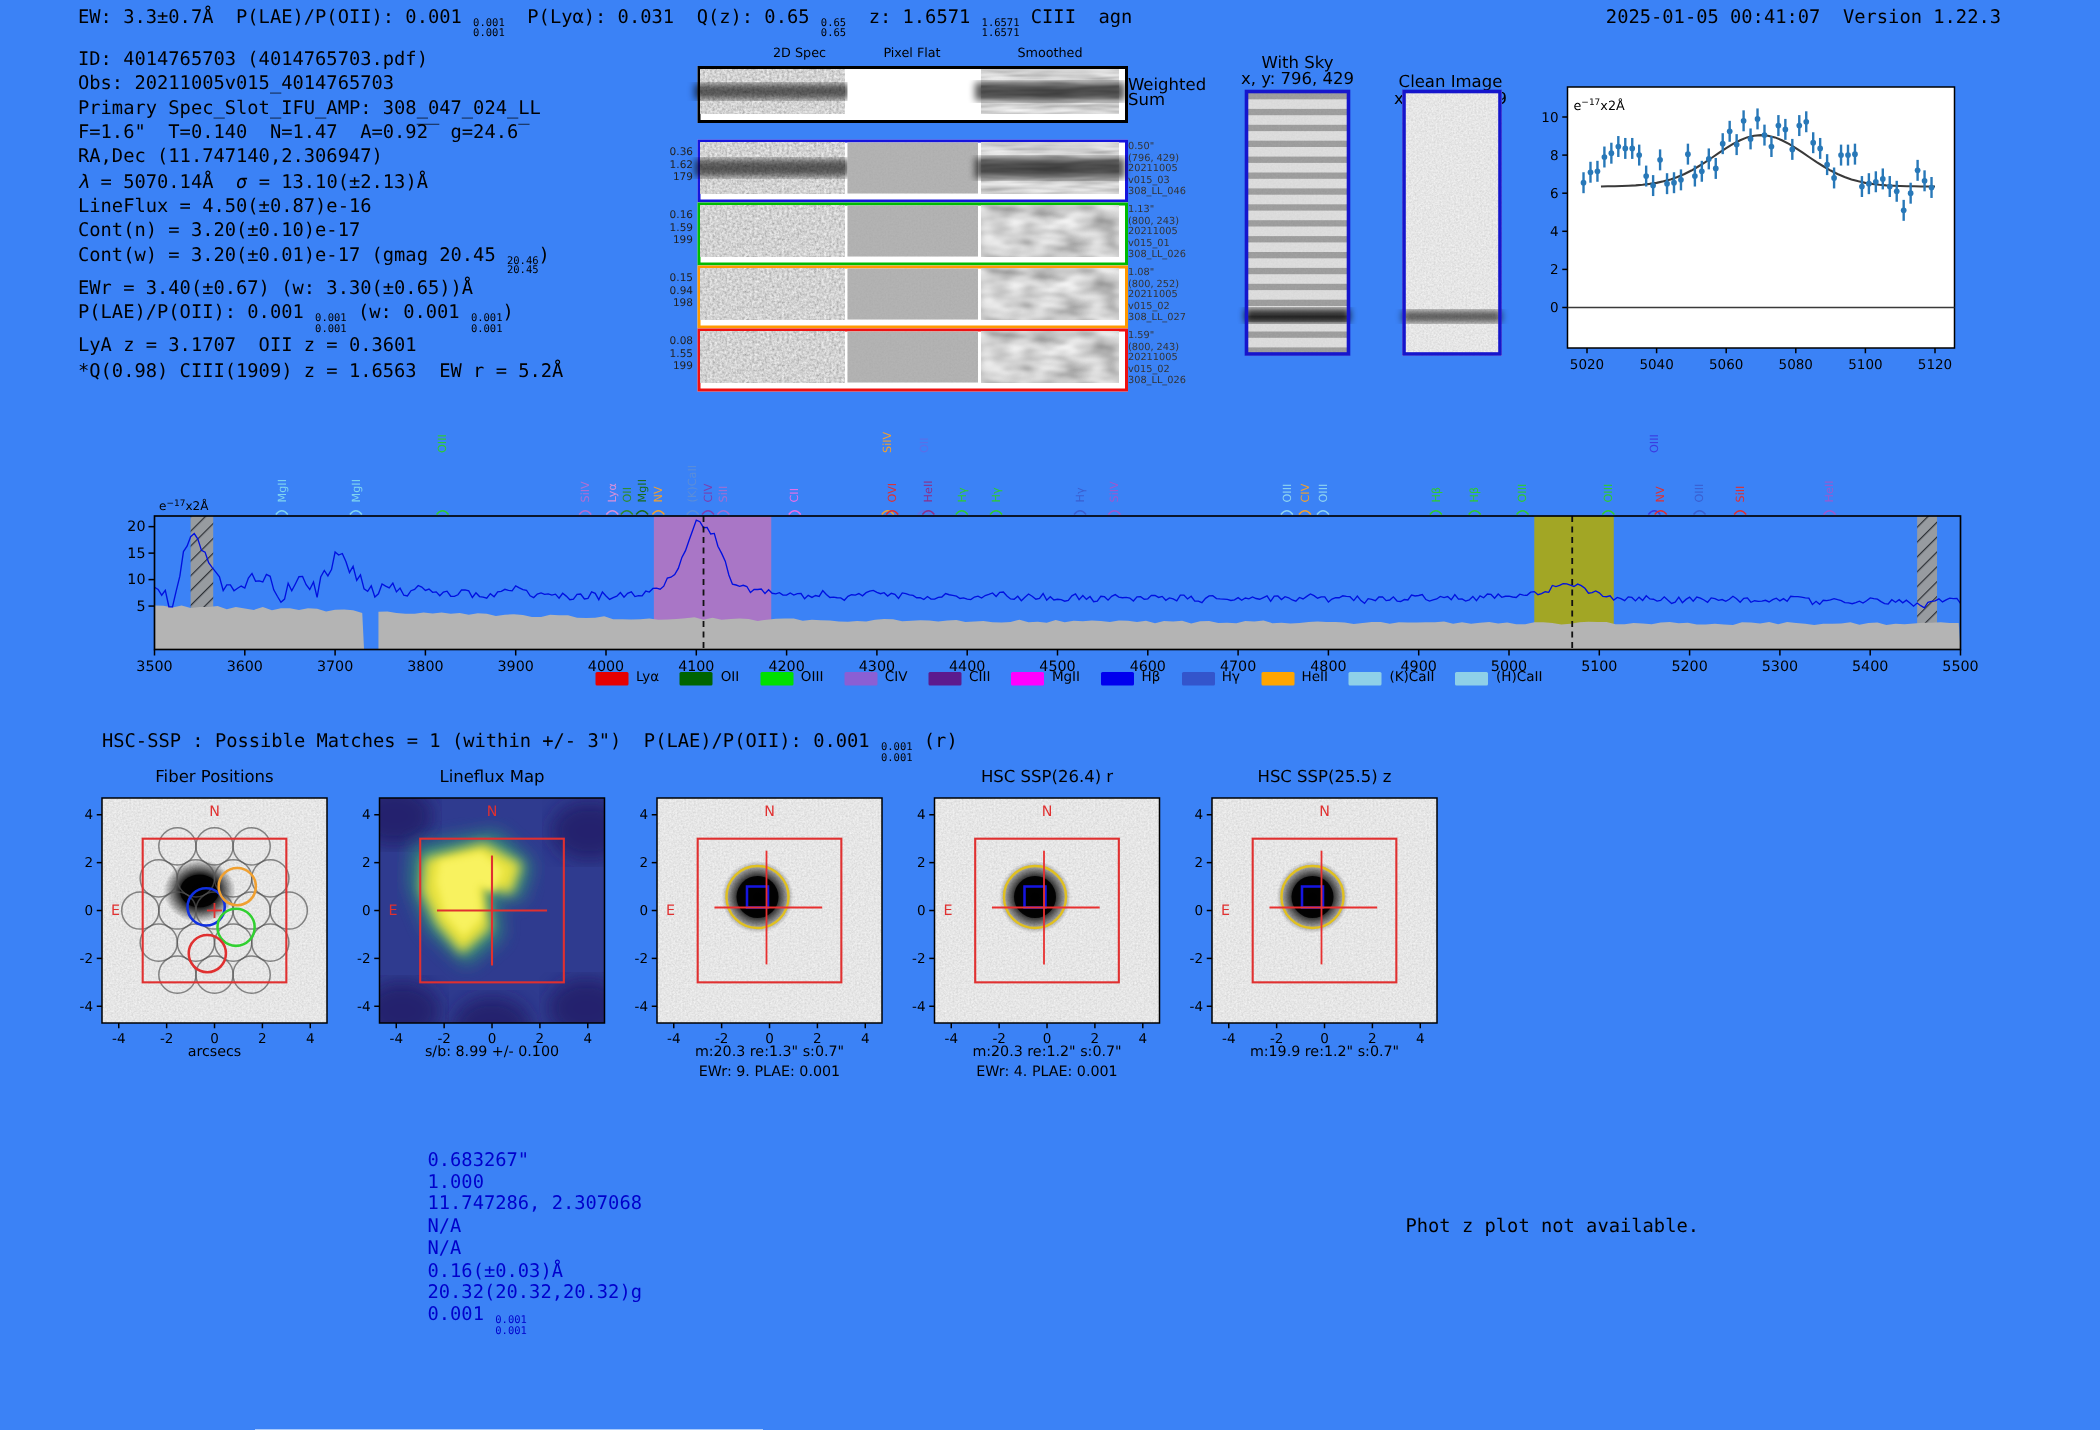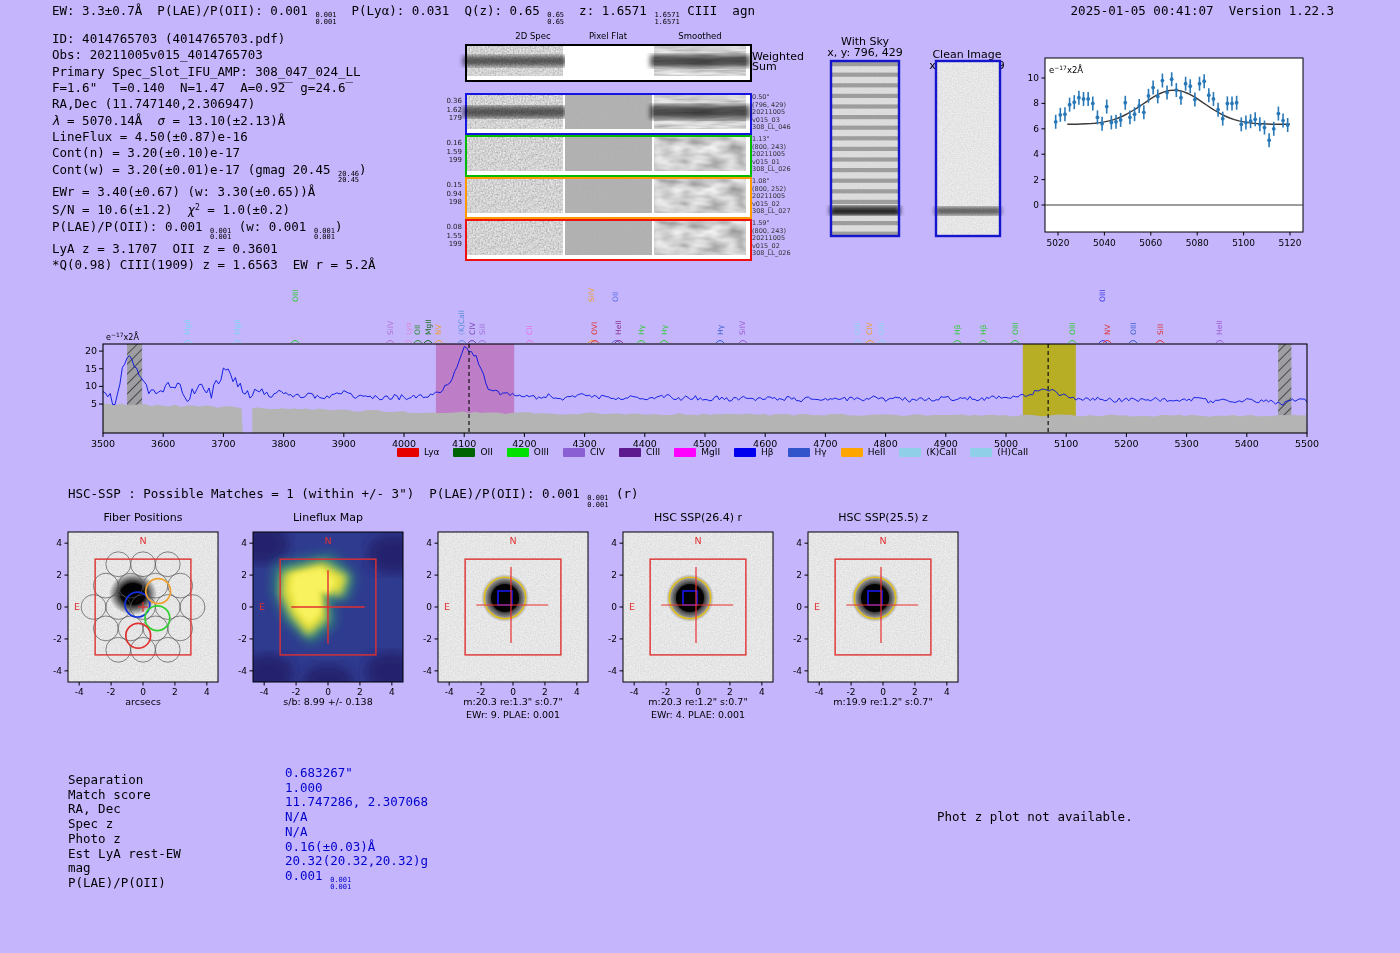--- a/index.html
+++ b/index.html
@@ -1,16 +1,16 @@
 <!DOCTYPE html>
 <html><head>
 <meta charset="utf-8">
 <style>
   html,body{margin:0;padding:0;background:#fff;}
-  .page{position:relative;width:1400px;height:953px;background:#c4b5fd;overflow:hidden;text-decoration:underline;}
+  .page{position:relative;width:1400px;height:953px;background:#3b82f6;overflow:hidden;text-decoration:underline;}
   .abs{position:absolute;}
   .mono{font-family:"DejaVu Sans Mono",monospace;color:#000;}
   .sans{font-family:"DejaVu Sans",sans-serif;color:#000;}
   .hdr{font-size:12.5px;white-space:pre;}
   .infoline{font-size:12.5px;line-height:16.35px;white-space:pre;}
   .stk{display:inline-flex;flex-direction:column;font-size:7px;line-height:6.6px;vertical-align:-2px;text-align:left;}
   .sup{font-size:8px;vertical-align:4px;}
   .em{font-style:italic;}
   .coltitle{font-size:8.5px;text-align:center;color:#000;}
   .skytitle{font-size:11px;text-align:center;line-height:11px;color:#000;}
@@ -104,21 +104,20 @@
       <div class="infoline">ID: 4014765703 (4014765703.pdf)</div>
       <div class="infoline">Obs: 20211005v015_4014765703</div>
       <div class="infoline">Primary Spec_Slot_IFU_AMP: 308_047_024_LL</div>
       <div class="infoline">F=1.6"  T=0.140  N=1.47  A=0.9̅2̅  g=24.6̅</div>
       <div class="infoline">RA,Dec (11.747140,2.306947)</div>
       <div class="infoline"><span class="em">λ</span> = 5070.14Å  <span class="em">σ</span> = 13.10(±2.13)Å</div>
       <div class="infoline">LineFlux = 4.50(±0.87)e-16</div>
       <div class="infoline">Cont(n) = 3.20(±0.10)e-17</div>
       <div class="infoline">Cont(w) = 3.20(±0.01)e-17 (gmag 20.45 <span class="stk"><div>20.46</div><div>20.45</div></span>)</div>
       <div class="infoline">EWr = 3.40(±0.67) (w: 3.30(±0.65))Å</div>
-      <div class="infoline">S/N = 10.6(±1.2)  <span class="em">χ</span><span class="sup">2</span> = 1.0(±0.2)</div>
       <div class="infoline">P(LAE)/P(OII): 0.001 <span class="stk"><div>0.001</div><div>0.001</div></span> (w: 0.001 <span class="stk"><div>0.001</div><div>0.001</div></span>)</div>
       <div class="infoline">LyA z = 3.1707  OII z = 0.3601</div>
       <div class="infoline">*Q(0.98) CIII(1909) z = 1.6563  EW r = 5.2Å</div>
     </div>
 
   <div id="spec2dTitles">
       <div class="abs sans coltitle" style="left: 488px; top: 31px; width: 90px;">2D Spec</div>
       <div class="abs sans coltitle" style="left: 563px; top: 31px; width: 90px;">Pixel Flat</div>
       <div class="abs sans coltitle" style="left: 655px; top: 31px; width: 90px;">Smoothed</div>
     </div>
@@ -755,38 +754,28 @@
         <line x1="26.5" y1="51.092000000000006" x2="30" y2="51.092000000000006" stroke="#000" stroke-width="1"></line>
         <text x="24" y="54.092000000000006" text-anchor="end" font-size="9">2</text>
         <line x1="168.852" y1="158" x2="168.852" y2="161.5" stroke="#000" stroke-width="1"></line>
         <text x="168.852" y="171" text-anchor="middle" font-size="9">4</text>
         <line x1="26.5" y1="19.172000000000004" x2="30" y2="19.172000000000004" stroke="#000" stroke-width="1"></line>
         <text x="24" y="22.172000000000004" text-anchor="end" font-size="9">4</text>
       </svg>
     </div>
   <div id="panelCaps">
       <div class="abs sans pcap" style="left: 48px; top: 696px; width: 190px;">arcsecs</div>
-      <div class="abs sans pcap" style="left: 233px; top: 696px; width: 190px;">s/b: 8.99 +/- 0.138</div>
+      <div class="abs sans pcap" style="left: 233px; top: 696px; width: 190px;">s/b: 8.99 +/- 0.100</div>
       <div class="abs sans pcap" style="left: 418px; top: 696px; width: 190px;">m:20.3 re:1.3" s:0.7"</div>
       <div class="abs sans pcap" style="left: 418px; top: 709px; width: 190px;">EWr: 9. PLAE: 0.001</div>
       <div class="abs sans pcap" style="left: 603px; top: 696px; width: 190px;">m:20.3 re:1.2" s:0.7"</div>
       <div class="abs sans pcap" style="left: 603px; top: 709px; width: 190px;">EWr: 4. PLAE: 0.001</div>
       <div class="abs sans pcap" style="left: 788px; top: 696px; width: 190px;">m:19.9 re:1.2" s:0.7"</div>
     </div>
 
-  <div id="mtLabels" class="abs mono" style="left:68px;top:773px;">
-      <div class="mtlabel">Separation</div>
-      <div class="mtlabel">Match score</div>
-      <div class="mtlabel">RA, Dec</div>
-      <div class="mtlabel">Spec z</div>
-      <div class="mtlabel">Photo z</div>
-      <div class="mtlabel">Est LyA rest-EW</div>
-      <div class="mtlabel">mag</div>
-      <div class="mtlabel">P(LAE)/P(OII)</div>
-    </div>
   <div id="mtValues" class="abs mono" style="left:285px;top:766px;">
       <div class="mtvalue">0.683267"</div>
       <div class="mtvalue">1.000</div>
       <div class="mtvalue">11.747286, 2.307068</div>
       <div class="mtvalue">N/A</div>
       <div class="mtvalue">N/A</div>
       <div class="mtvalue">0.16(±0.03)Å</div>
       <div class="mtvalue">20.32(20.32,20.32)g</div>
       <div class="mtvalue">0.001 <span class="stk"><div>0.001</div><div>0.001</div></span></div>
     </div>

